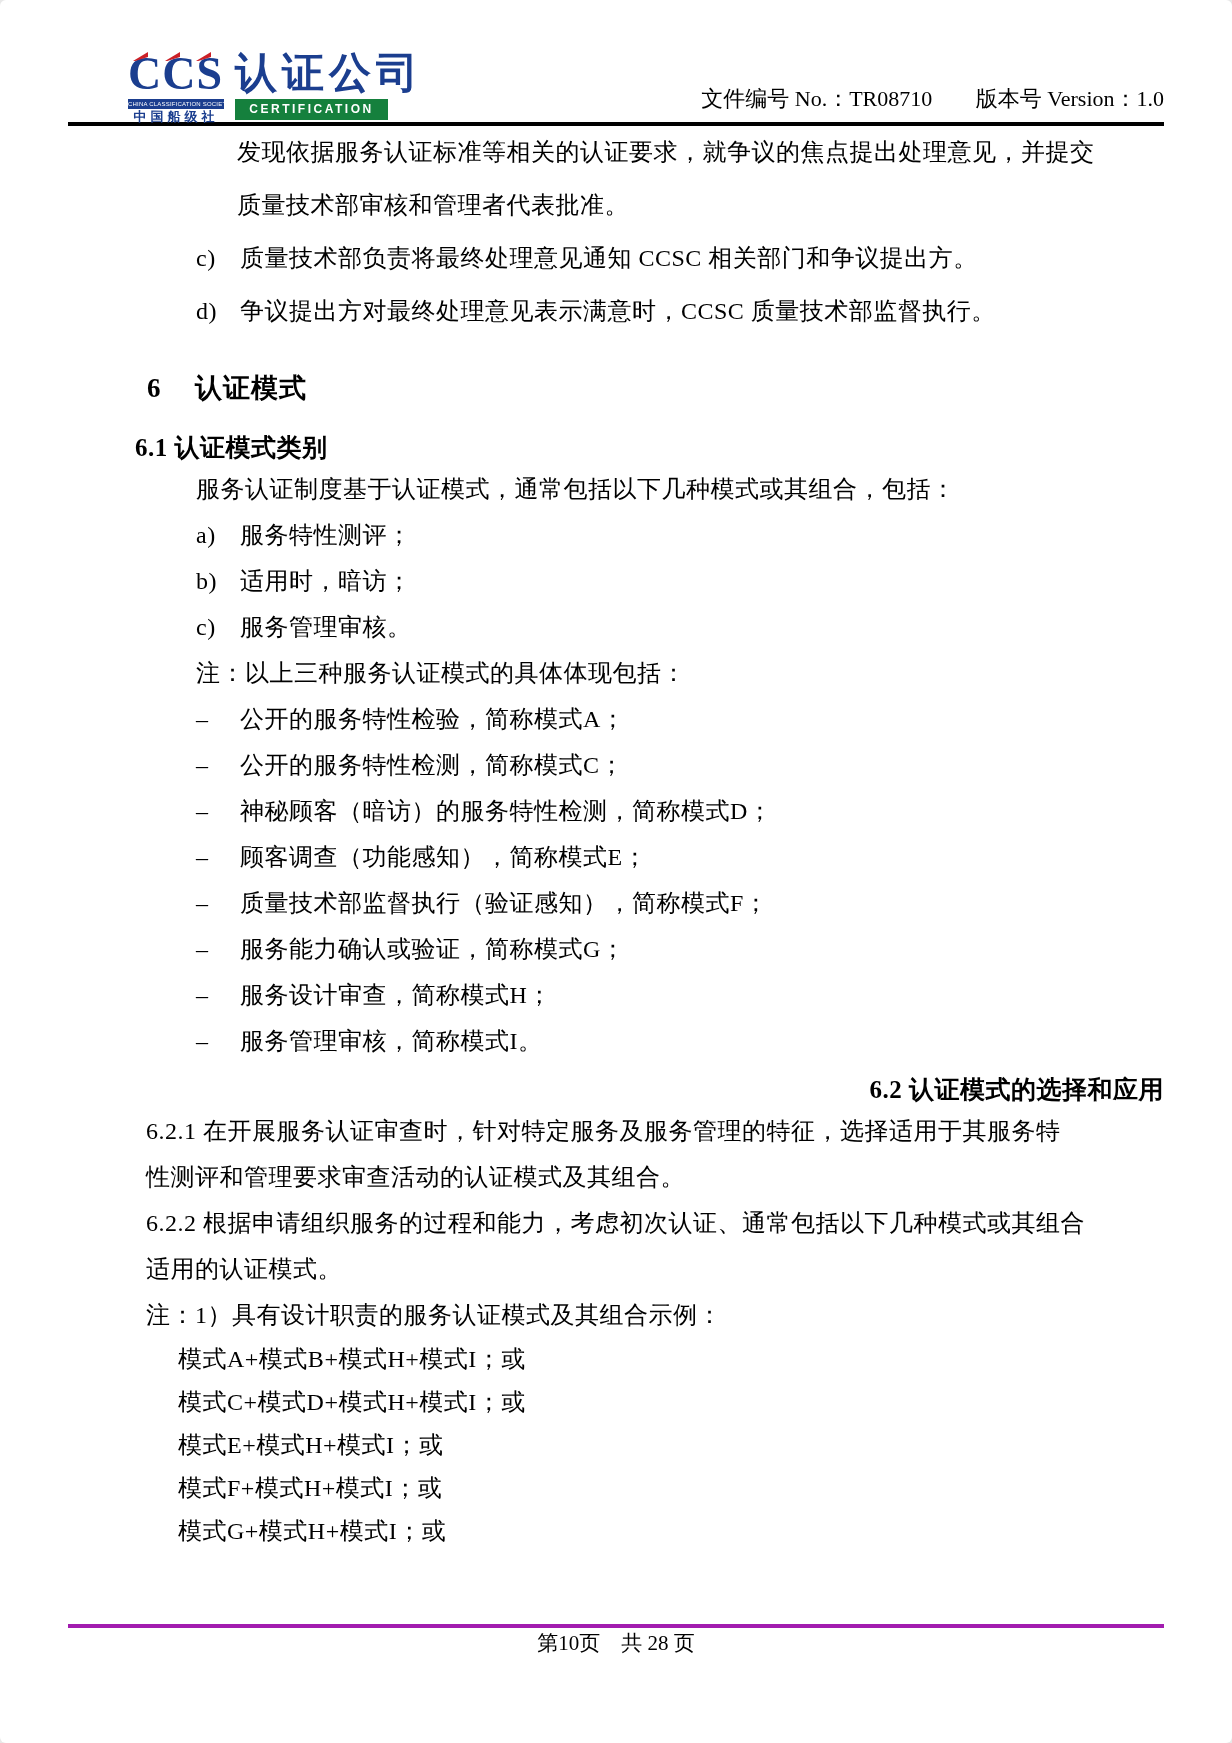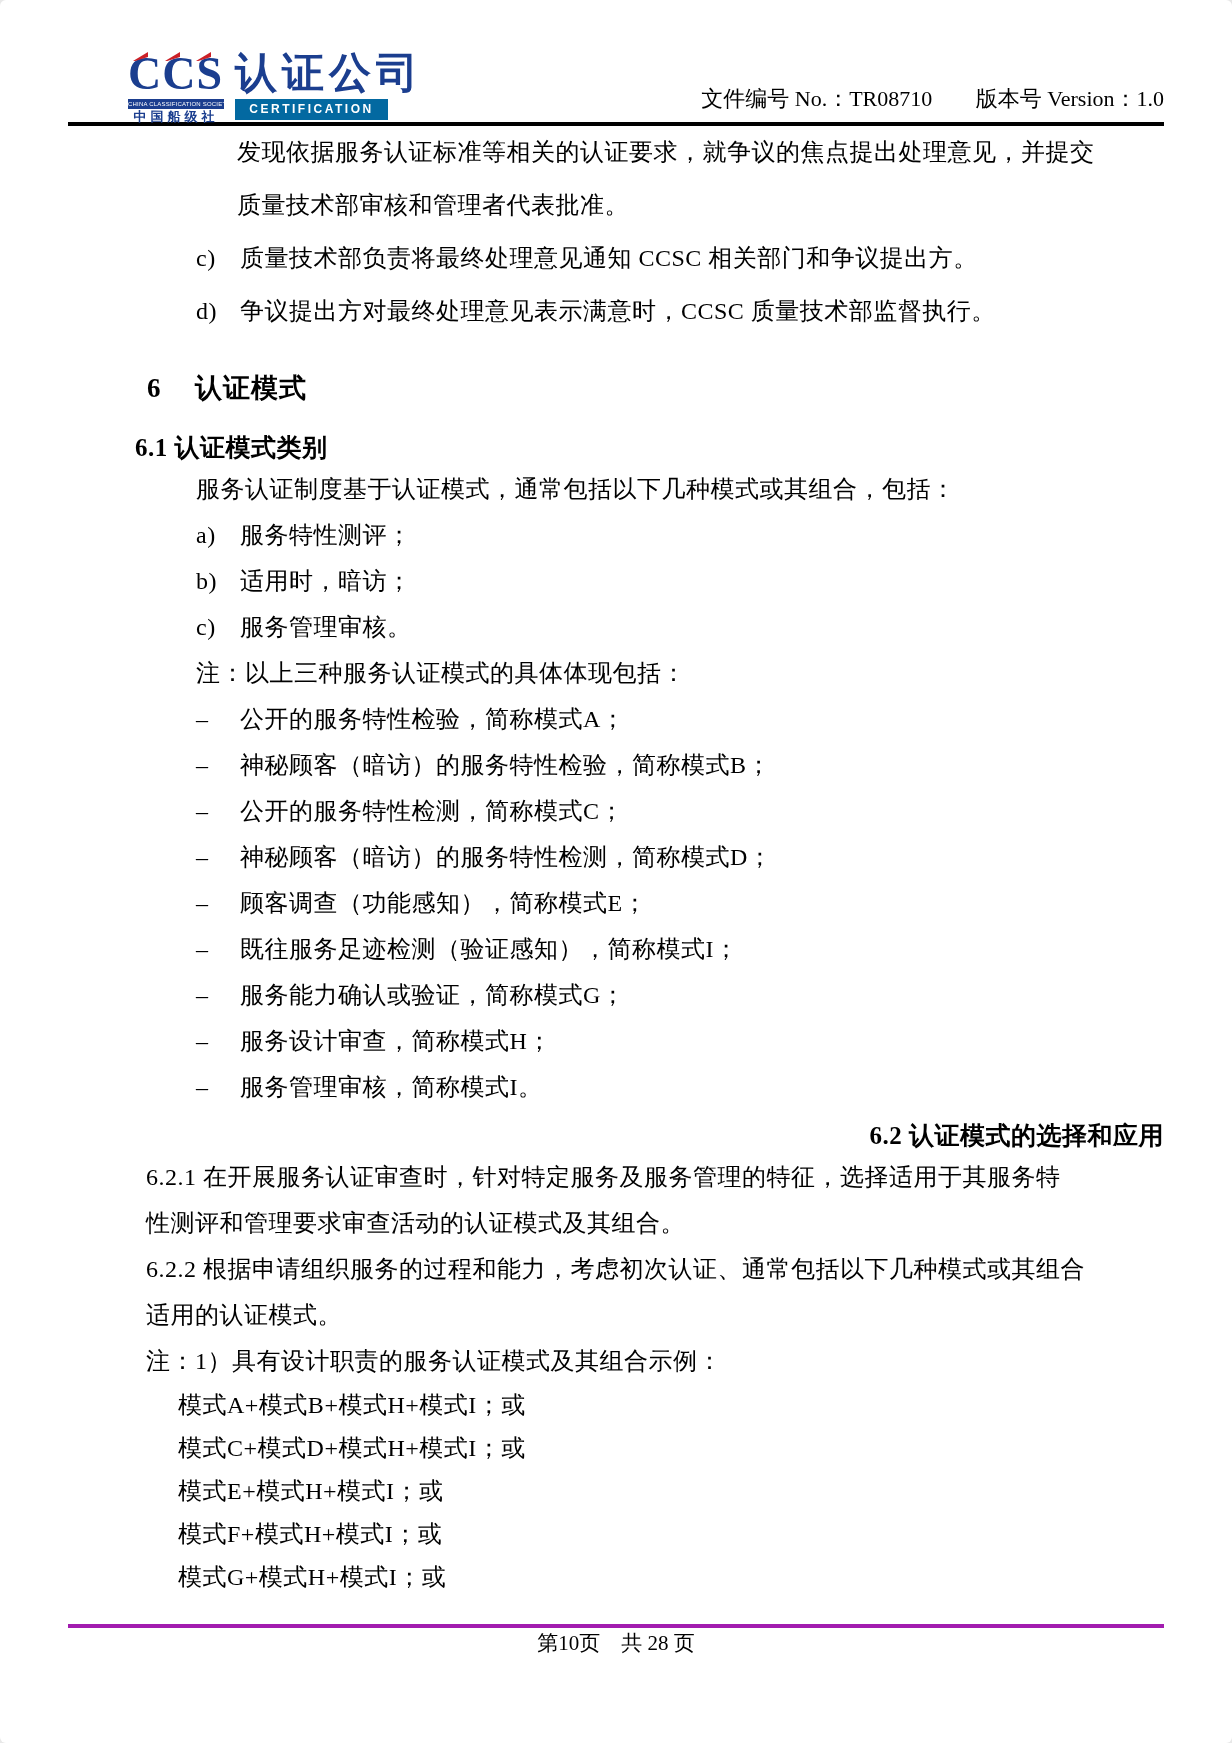--- a/index.html
+++ b/index.html
@@ -43,21 +43,21 @@
     letter-spacing:4px;white-space:nowrap;text-align:center;
   }
   .logo-brand-cn{
     position:absolute;left:107px;top:0;
     color:#1b3e8f;font-weight:bold;font-size:42px;line-height:46px;
     letter-spacing:5px;white-space:nowrap;
     font-family:"Liberation Sans","DejaVu Sans",sans-serif;
   }
   .logo-brand-en{
     position:absolute;left:107px;top:49px;width:153px;height:21px;
-    background:#0369a1;color:#fff;
+    background:#15803d;color:#fff;
     font-family:"Liberation Sans","DejaVu Sans",sans-serif;
     font-weight:bold;font-size:12px;line-height:21px;text-align:center;
     letter-spacing:2.5px;white-space:nowrap;
   }
   .doc-info{
     position:absolute;right:0;bottom:8px;
     font-size:22px;white-space:nowrap;
   }
   .doc-info span{margin-left:38px;}
   
@@ -125,25 +125,24 @@
 
     <div class="h61">6.1 认证模式类别</div>
 
     <div class="sec-b">
       <div class="line ind-li">服务认证制度基于认证模式，通常包括以下几种模式或其组合，包括：</div>
       <div class="line ind-li"><span class="marker">a)</span><span>服务特性测评；</span></div>
       <div class="line ind-li"><span class="marker">b)</span><span>适用时，暗访；</span></div>
       <div class="line ind-li"><span class="marker">c)</span><span>服务管理审核。</span></div>
       <div class="line ind-li">注：以上三种服务认证模式的具体体现包括：</div>
       <div class="line ind-li"><span class="marker">–</span><span>公开的服务特性检验，简称模式A；</span></div>
-      <div class="line ind-li"><span class="marker">–</span><span>神秘顾客（暗访）的服务特性检验，简称模式B；</span></div>
       <div class="line ind-li"><span class="marker">–</span><span>公开的服务特性检测，简称模式C；</span></div>
       <div class="line ind-li"><span class="marker">–</span><span>神秘顾客（暗访）的服务特性检测，简称模式D；</span></div>
       <div class="line ind-li"><span class="marker">–</span><span>顾客调查（功能感知），简称模式E；</span></div>
-      <div class="line ind-li"><span class="marker">–</span><span>既往服务足迹检测（验证感知），简称模式I；</span></div>
+      <div class="line ind-li"><span class="marker">–</span><span>质量技术部监督执行（验证感知），简称模式F；</span></div>
       <div class="line ind-li"><span class="marker">–</span><span>服务能力确认或验证，简称模式G；</span></div>
       <div class="line ind-li"><span class="marker">–</span><span>服务设计审查，简称模式H；</span></div>
       <div class="line ind-li"><span class="marker">–</span><span>服务管理审核，简称模式I。</span></div>
     </div>
 
     <div class="h62">6.2 认证模式的选择和应用</div>
 
     <div class="sec-c">
       <div class="line ind-par">6.2.1 在开展服务认证审查时，针对特定服务及服务管理的特征，选择适用于其服务特</div>
       <div class="line ind-par">性测评和管理要求审查活动的认证模式及其组合。</div>

